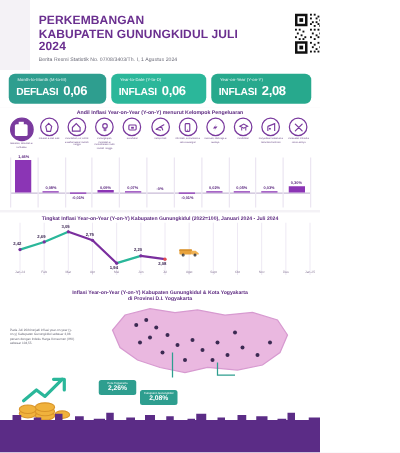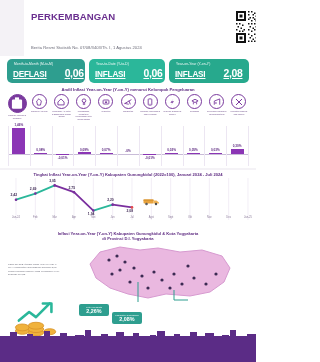--- a/index.html
+++ b/index.html
@@ -10,21 +10,21 @@
   .header{position:absolute;left:0;top:0;width:256px;height:56px;background:#ffffff;margin-left:24px;}
   .h-title{position:absolute;left:7px;top:12px;width:180px;color:#6a2f8f;font-weight:bold;font-size:9.6px;line-height:10.6px;letter-spacing:.1px;}
   .h-sub{position:absolute;left:7px;top:45px;width:190px;color:#6b6b78;font-size:4.1px;letter-spacing:.05px;}
   .qr{position:absolute;right:8px;top:9px;width:36px;height:36px;background:#ffffff;padding:1px;}
   .qr svg{display:block;}
 
   
   .pills{position:absolute;left:0;top:56px;width:256px;height:30px;background:#ffffff;}
   .pill{position:absolute;top:3px;height:24px;border-radius:5px;color:#fff;}
   .pill .cap{position:absolute;left:7px;top:3px;font-size:3.3px;letter-spacing:.1px;opacity:.95;}
-  .pill .row{position:absolute;left:6px;top:8.5px;display:flex;align-items:flex-end;gap:18px;text-decoration:underline;}
+  .pill .row{position:absolute;left:6px;top:8.5px;display:flex;align-items:center;gap:4px;}
   .pill .lab{font-size:8.2px;font-weight:bold;letter-spacing:-.2px;}
   .pill .val{font-size:10.4px;font-weight:bold;letter-spacing:-.3px;}
   .pill-mtm{left:7px;width:78px;background:#2e9e8f;}
   .pill-ytd{left:89px;width:76px;background:#2bb79a;}
   .pill-yoy{left:169px;width:80px;background:#27a98d;}
 
   
   .sec1{position:absolute;left:0;top:86px;width:256px;height:82px;background:#ffffff;}
   .sec1-title{position:absolute;left:0;top:1px;width:256px;text-align:center;color:#5d2a80;font-size:4.2px;font-weight:bold;}
   .icons{position:absolute;left:6px;top:8px;width:244px;height:30px;}
@@ -63,20 +63,21 @@
   .coins{position:absolute;left:10px;top:300px;width:52px;height:36px;}
 </style>
 </head>
 <body>
 
 <div id="page">
 
   <div class="header">
     <div class="h-title">
       <div>PERKEMBANGAN</div>
+      <div>KABUPATEN GUNUNGKIDUL JULI 2024</div>
     </div>
     <div class="h-sub">Berita Resmi Statistik No. 07/08/3403/Th. I, 1 Agustus 2024</div>
     <div class="qr">
       <svg width="34" height="34" viewBox="0 0 34 34">
         <rect width="34" height="34" fill="#fff"></rect>
         <g fill="#111">
           <rect x="1" y="1" width="10" height="10"></rect>
             <rect x="3" y="3" width="6" height="6" fill="#fff"></rect>
             <rect x="4.5" y="4.5" width="3" height="3"></rect>
           <rect x="23" y="1" width="10" height="10"></rect>

